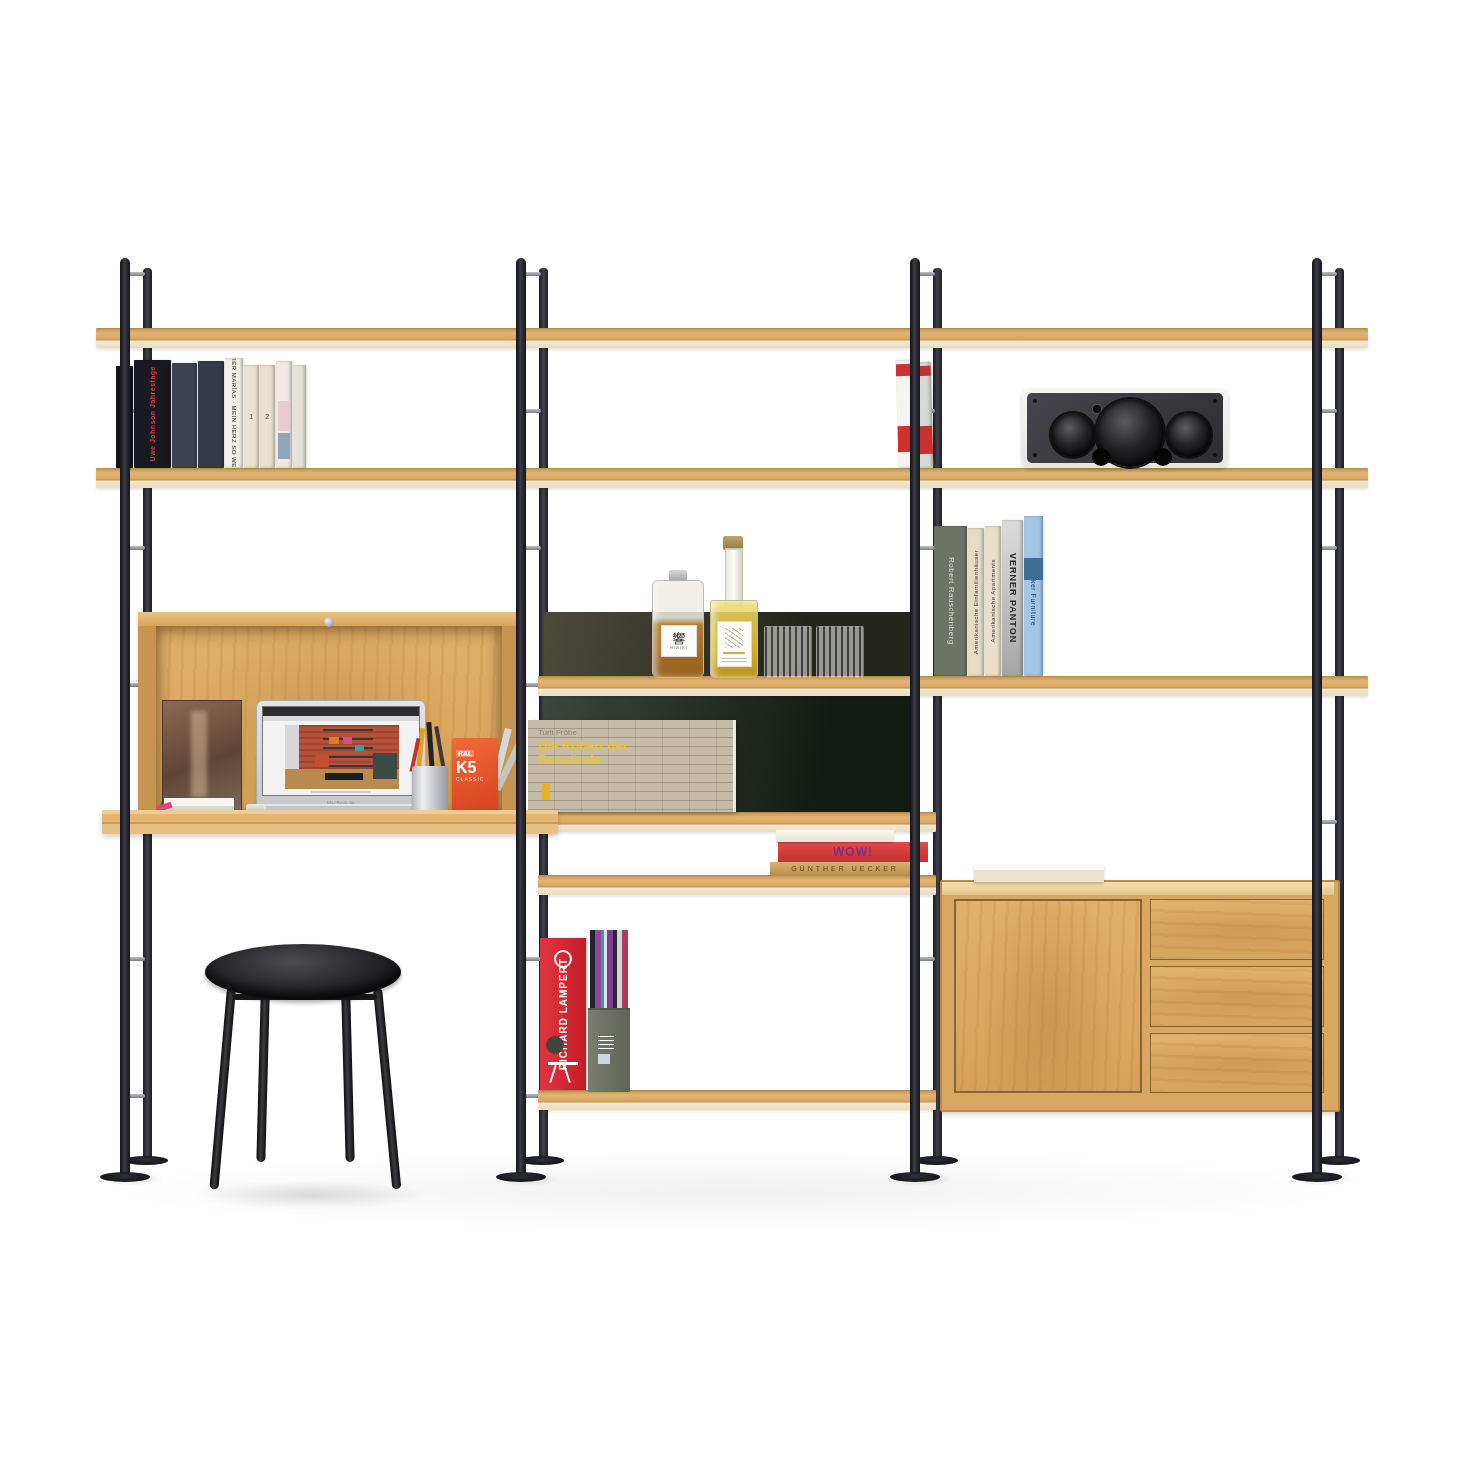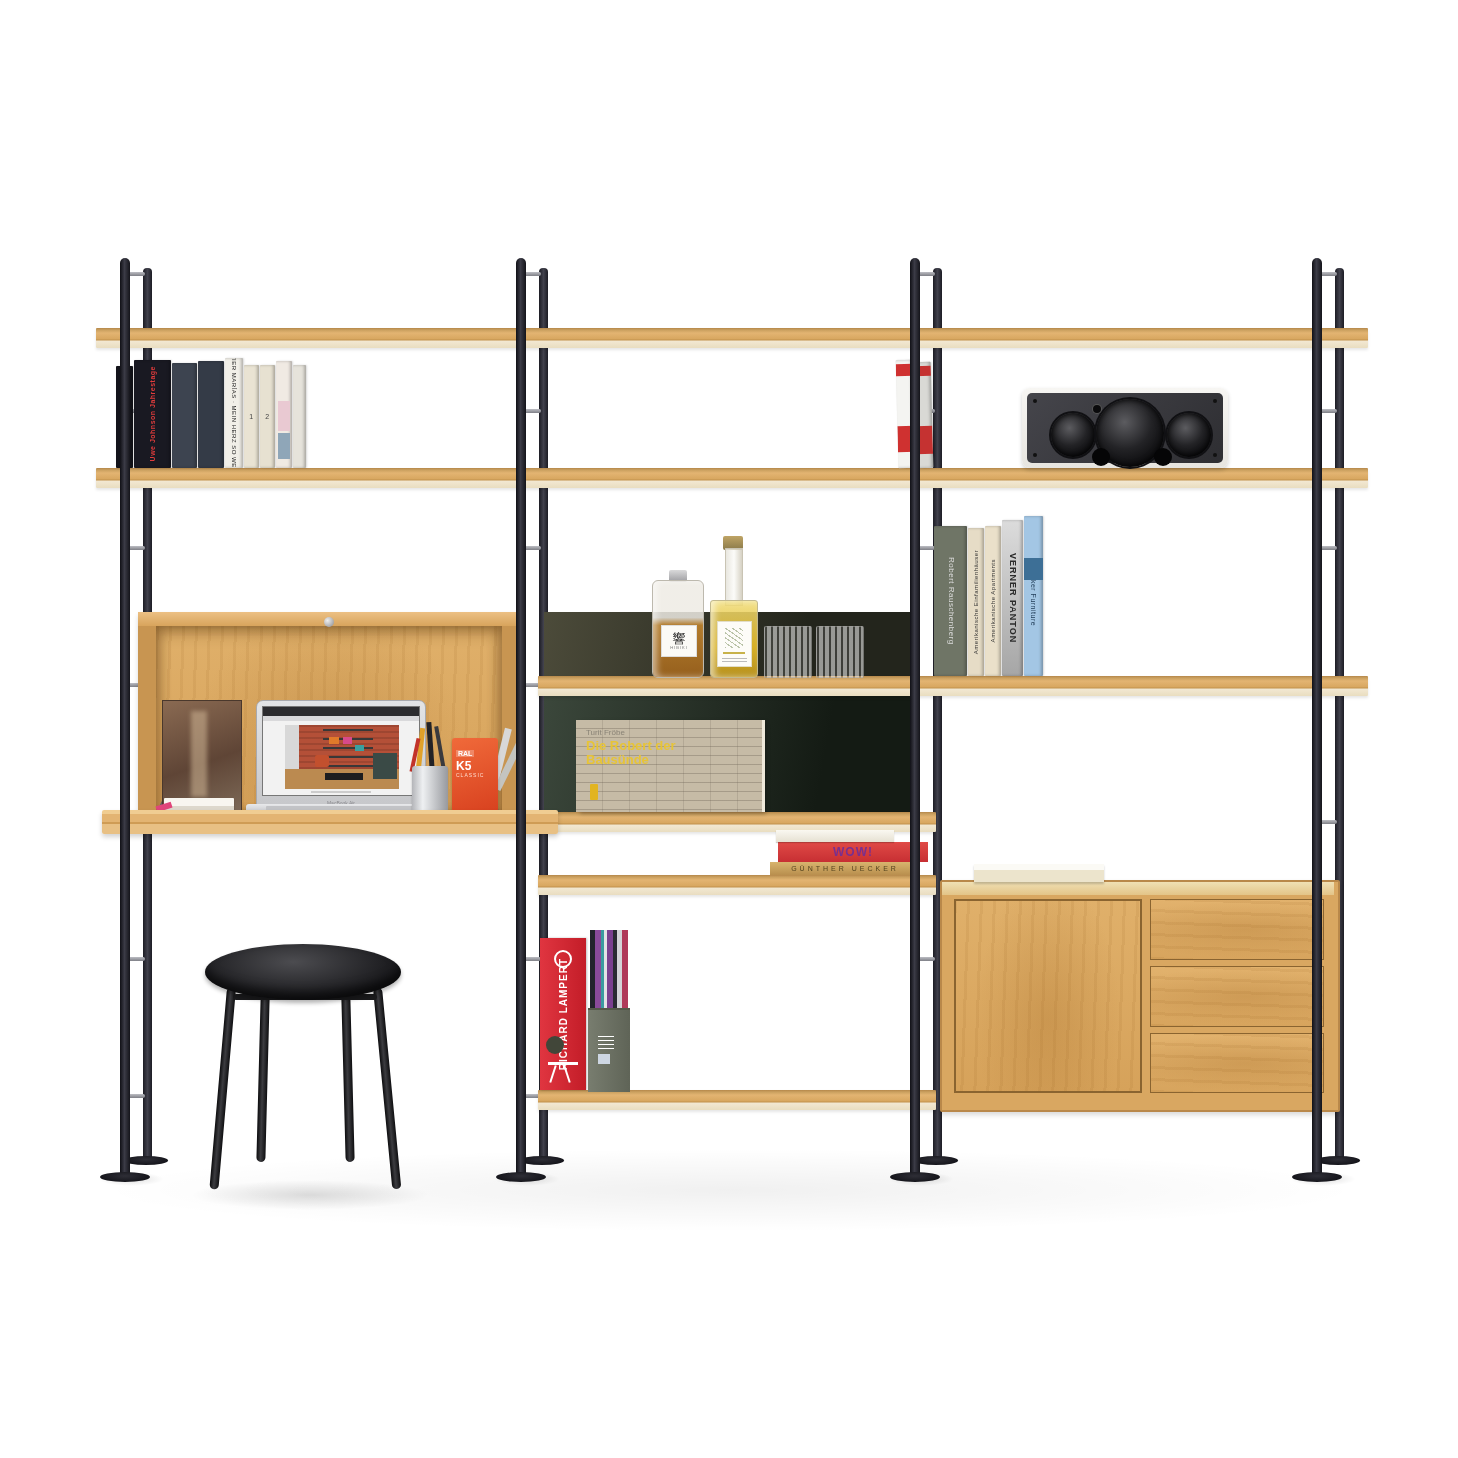--- a/index.html
+++ b/index.html
@@ -181,21 +181,21 @@
       <div class="a" style="left:6px;top:20px;width:33px;height:44px;background:#fdfcf8;border:1px solid #e2ddc8">
         <div class="a" style="left:7px;top:6px;width:18px;height:20px;background:repeating-linear-gradient(35deg,rgba(120,140,90,.5) 0 1px,transparent 1px 4px)"></div>
         <div class="a" style="left:5px;top:30px;width:22px;height:2px;background:#c8b24a"></div>
         <div class="a" style="left:4px;top:35px;width:25px;height:5px;background:repeating-linear-gradient(0deg,#bbb 0 1px,transparent 1px 3px)"></div>
       </div>
     </div>
     <div class="glass a" style="left:764px;top:626px;width:46px;height:50px"></div>
     <div class="glass a" style="left:816px;top:626px;width:46px;height:50px"></div>
   </div>
 
-  <div class="a" style="left:576px;top:720px;width:186px;height:92px;background:repeating-linear-gradient(180deg,transparent 0 8px,rgba(105,95,82,.35) 8px 9px),repeating-linear-gradient(90deg,transparent 0 26px,rgba(105,95,82,.2) 26px 27px),#c6bba6;box-shadow:3px 0 0 #efe9da,4px 2px 4px rgba(0,0,0,.25)">
+  <div class="a" style="left:528px;top:720px;width:205px;height:92px;background:repeating-linear-gradient(180deg,transparent 0 8px,rgba(105,95,82,.35) 8px 9px),repeating-linear-gradient(90deg,transparent 0 26px,rgba(105,95,82,.2) 26px 27px),#c6bba6;box-shadow:3px 0 0 #efe9da,4px 2px 4px rgba(0,0,0,.25)">
     <div class="a" style="left:10px;top:8px">
       <div style="font-size:8px;color:#8a8376">Turit Fröbe</div>
       <div style="font-size:13px;font-weight:bold;color:#e7c437;line-height:1.1;margin-top:2px">Die Robert der</div>
       <div style="font-size:13px;font-weight:bold;color:#e7c437;line-height:1.1">Bausünde</div>
     </div>
     <div class="a" style="left:14px;top:64px;width:8px;height:16px;background:#e2b420;border-radius:1px"></div>
   </div>
 
   <div>
     <div class="a" style="left:770px;top:862px;width:150px;height:13px;background:linear-gradient(180deg,#d8b46e,#b98f4e);display:flex;align-items:center;justify-content:center">
@@ -279,21 +279,21 @@
     <div class="a" style="left:418px;top:728px;width:5px;height:42px;background:#e0a12a;transform:rotate(6deg)"></div>
     <div class="a" style="left:428px;top:722px;width:5px;height:48px;background:#222226;transform:rotate(-4deg)"></div>
     <div class="a" style="left:413px;top:738px;width:4px;height:34px;background:#c2332a;transform:rotate(12deg)"></div>
     <div class="a" style="left:438px;top:726px;width:4px;height:44px;background:#3a3a3e;transform:rotate(-10deg)"></div>
     <div class="a" style="left:412px;top:766px;width:36px;height:46px;background:linear-gradient(90deg,#b4b5b9,#eef0f2 30%,#97999e);border-radius:3px;box-shadow:0 1px 2px rgba(0,0,0,.25)"></div>
 
     <div class="a" style="left:490px;top:726px;width:7px;height:62px;background:#d8d8d8;transform:rotate(14deg);transform-origin:bottom left"></div>
     <div class="a" style="left:494px;top:730px;width:7px;height:58px;background:#c4c4c0;transform:rotate(26deg);transform-origin:bottom left"></div>
     <div class="a" style="left:452px;top:738px;width:46px;height:74px;background:linear-gradient(160deg,#f06a3a,#d8411f);border-radius:3px;box-shadow:0 2px 3px rgba(0,0,0,.25);padding:4px;box-sizing:border-box">
       <div style="font-size:7px;font-weight:bold;color:#fff;background:rgba(255,255,255,.25);display:inline-block;padding:0 2px">RAL</div>
-      <div style="font-size:12px;font-weight:bold;color:#fff;line-height:1">K5</div>
+      <div style="font-size:16px;font-weight:bold;color:#fff;line-height:1">K5</div>
       <div style="font-size:5px;color:#ffd9cc;letter-spacing:1px">CLASSIC</div>
     </div>
     <div class="a" style="left:440px;top:812px;width:54px;height:5px;background:#1b1b1d;border-radius:2px;transform:rotate(3deg)"></div>
 
     <div class="a" style="left:102px;top:810px;width:456px;height:24px;border-radius:2px;background:linear-gradient(180deg,#f0cd92 0 4px,#e3b472 4px 12px,#cf9c55 12px 14px,#e8c084 14px);box-shadow:0 3px 5px rgba(0,0,0,.18)"></div>
   </div>
 
   <div>
       <div class="tubeF" style="left:120px;top:258px;height:922px"></div>
       <div class="foot" style="left:100px;top:1172px;width:50px;height:10px"></div>

